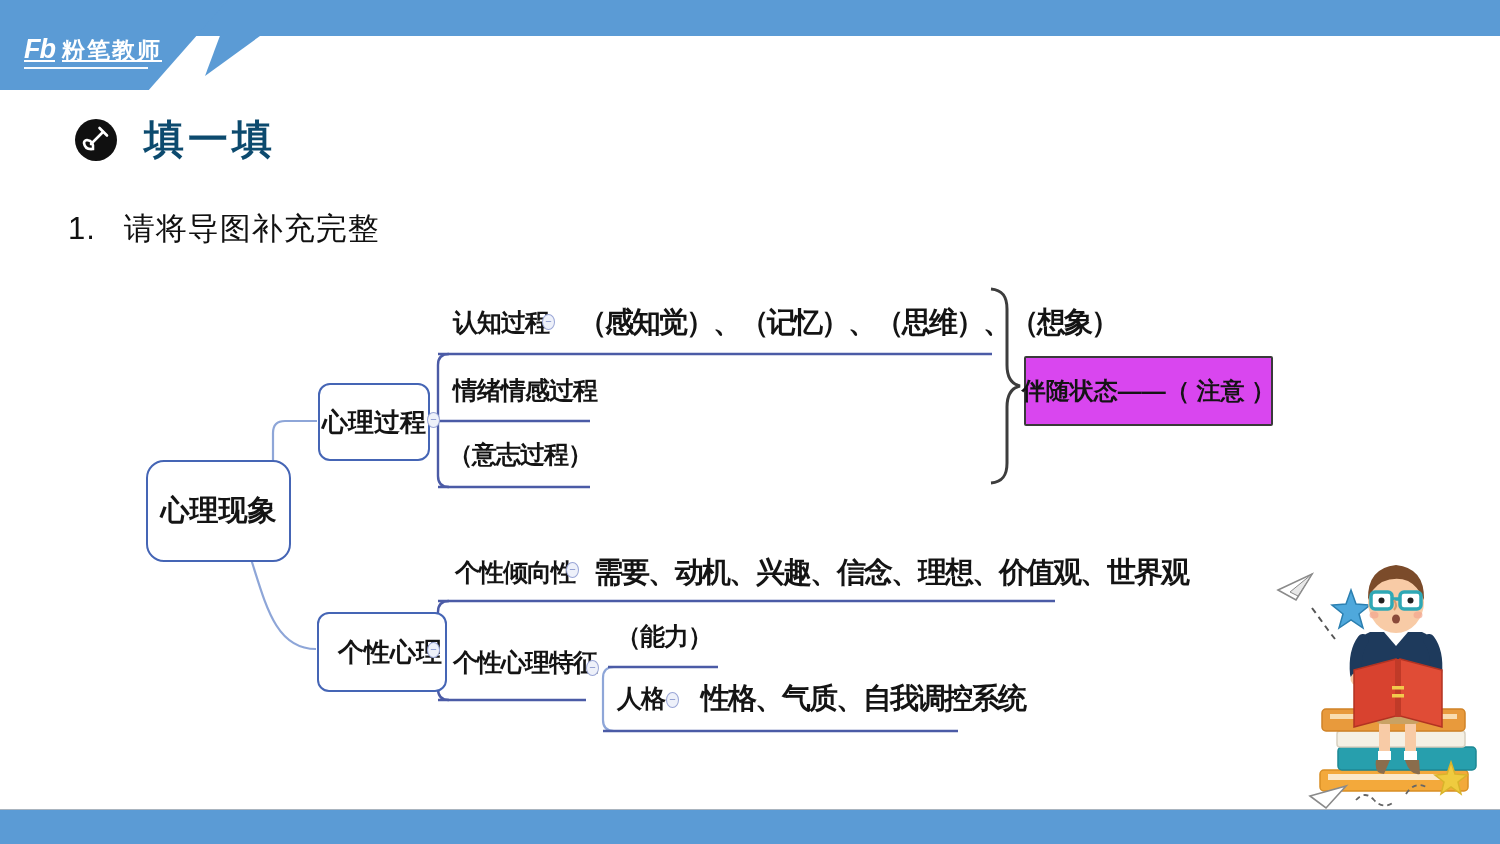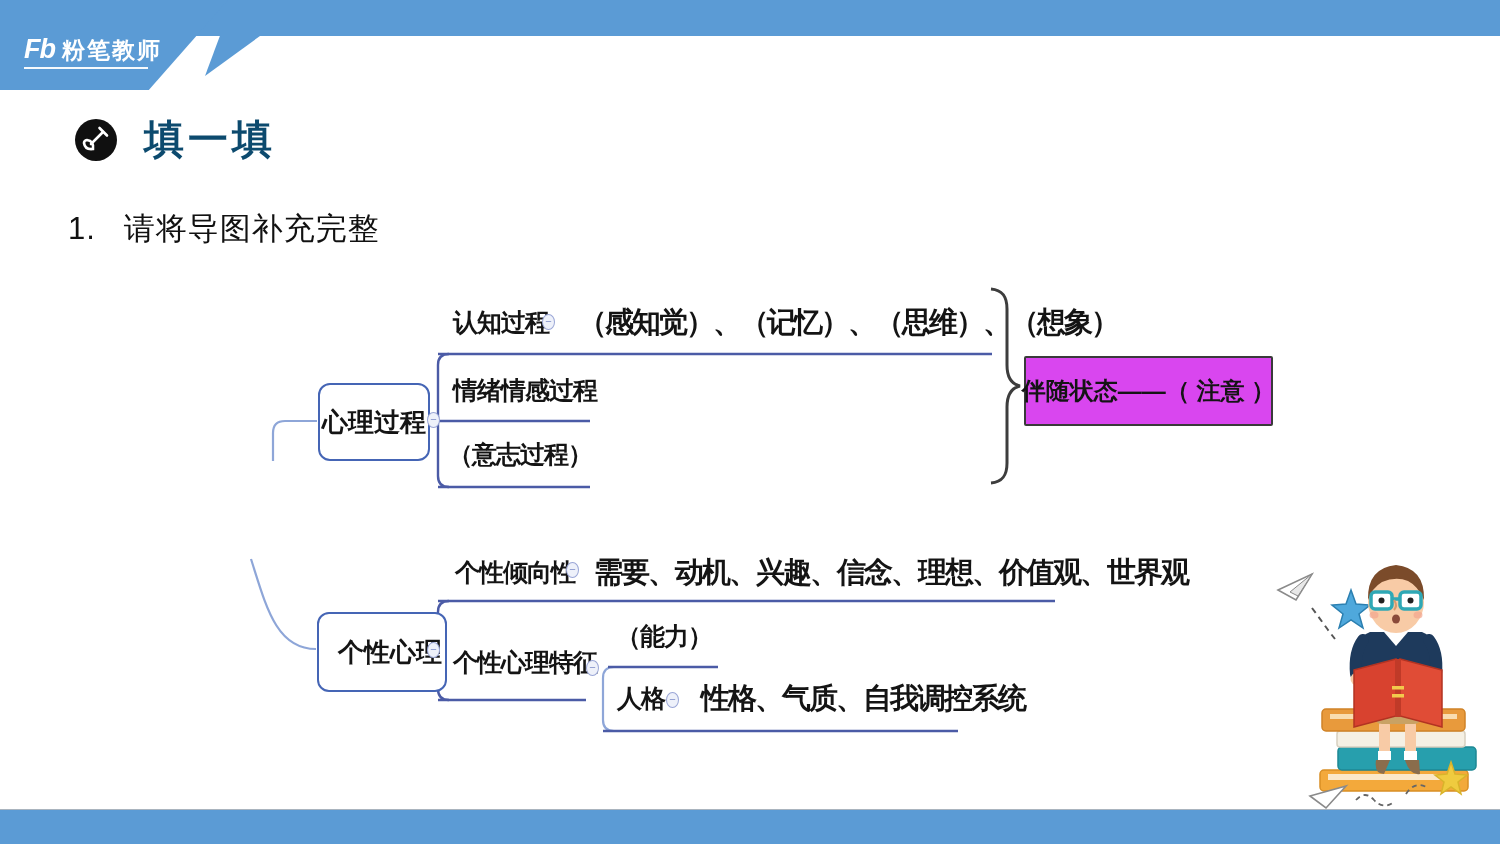--- a/index.html
+++ b/index.html
@@ -6,21 +6,21 @@
   body{width:1500px;height:844px;overflow:hidden;background:#ffffff;
        font-family:"Liberation Sans", sans-serif;}
   .slide{position:relative;width:1500px;height:844px;background:#fff;}
 
   
   .top-strip{position:absolute;left:0;top:0;width:1500px;height:36px;background:#5B9BD5;}
   .logo-banner{position:absolute;left:0;top:0;width:240px;height:90px;background:#5B9BD5;
                clip-path:polygon(0 0,95% 0,62% 100%,0 100%);}
   .banner-wedge{position:absolute;left:205px;top:36px;width:55px;height:42px;background:#5B9BD5;
                clip-path:polygon(27% 0,100% 0,0 95%);}
-  .logo{position:absolute;left:24px;top:34px;display:flex;align-items:baseline;gap:7px;color:#fff;}
+  .logo{position:absolute;left:24px;top:34px;display:flex;align-items:baseline;gap:7px;color:#fff;text-decoration:underline;}
   .logo .mark{font-size:27px;font-weight:700;font-style:italic;letter-spacing:-1px;}
   .logo .name{font-size:23px;font-weight:700;letter-spacing:2px;}
   .logo-underline{position:absolute;left:24px;top:67px;width:124px;height:2px;background:#ffffff;opacity:.95;}
   .footer-bar{position:absolute;left:0;bottom:0;width:1500px;height:34px;background:#5B9BD5;
               border-top:1px solid #aab4be;}
 
   
   .title-row{position:absolute;left:74px;top:112px;display:flex;align-items:center;gap:26px;}
   .title-icon{width:44px;height:44px;flex:0 0 auto;}
   .page-title{font-size:40px;font-weight:600;color:#0c4a6e;letter-spacing:4px;}
@@ -95,20 +95,21 @@
       <path d="M 438 601 L 1055 601"></path>
       <path d="M 438 700 L 586 700"></path>
       <path d="M 608 667 L 718 667"></path>
       <path d="M 603 731 L 958 731"></path>
     </g>
 
     <path d="M 991 289 C 1003 290 1007 297 1007 309 L 1007 365 C 1007 377 1011 384 1020 386
              C 1011 388 1007 395 1007 407 L 1007 463 C 1007 475 1003 482 991 483" stroke="#3d3d3d" stroke-width="3" fill="none"></path>
   </svg>
 
+  <div class="node node-root">心理现象</div>
   <div class="node node-process">心理过程</div>
   <div class="node node-personality">个性心理</div>
   <div class="accompany-box">伴随状态——（ 注意 ）</div>
 
   <div class="maplabel lab-main" style="left:453px;top:304px;">认知过程</div>
   <div class="maplabel lab-items" style="left:578px;top:304px;">（感知觉）、（记忆）、（思维）、（想象）</div>
   <div class="maplabel lab-main" style="left:453px;top:372px;">情绪情感过程</div>
   <div class="maplabel lab-main" style="left:448px;top:436px;">（意志过程）</div>
   <div class="maplabel lab-main" style="left:455px;top:554px;">个性倾向性</div>
   <div class="maplabel lab-items" style="left:594px;top:554px;">需要、动机、兴趣、信念、理想、价值观、世界观</div>

